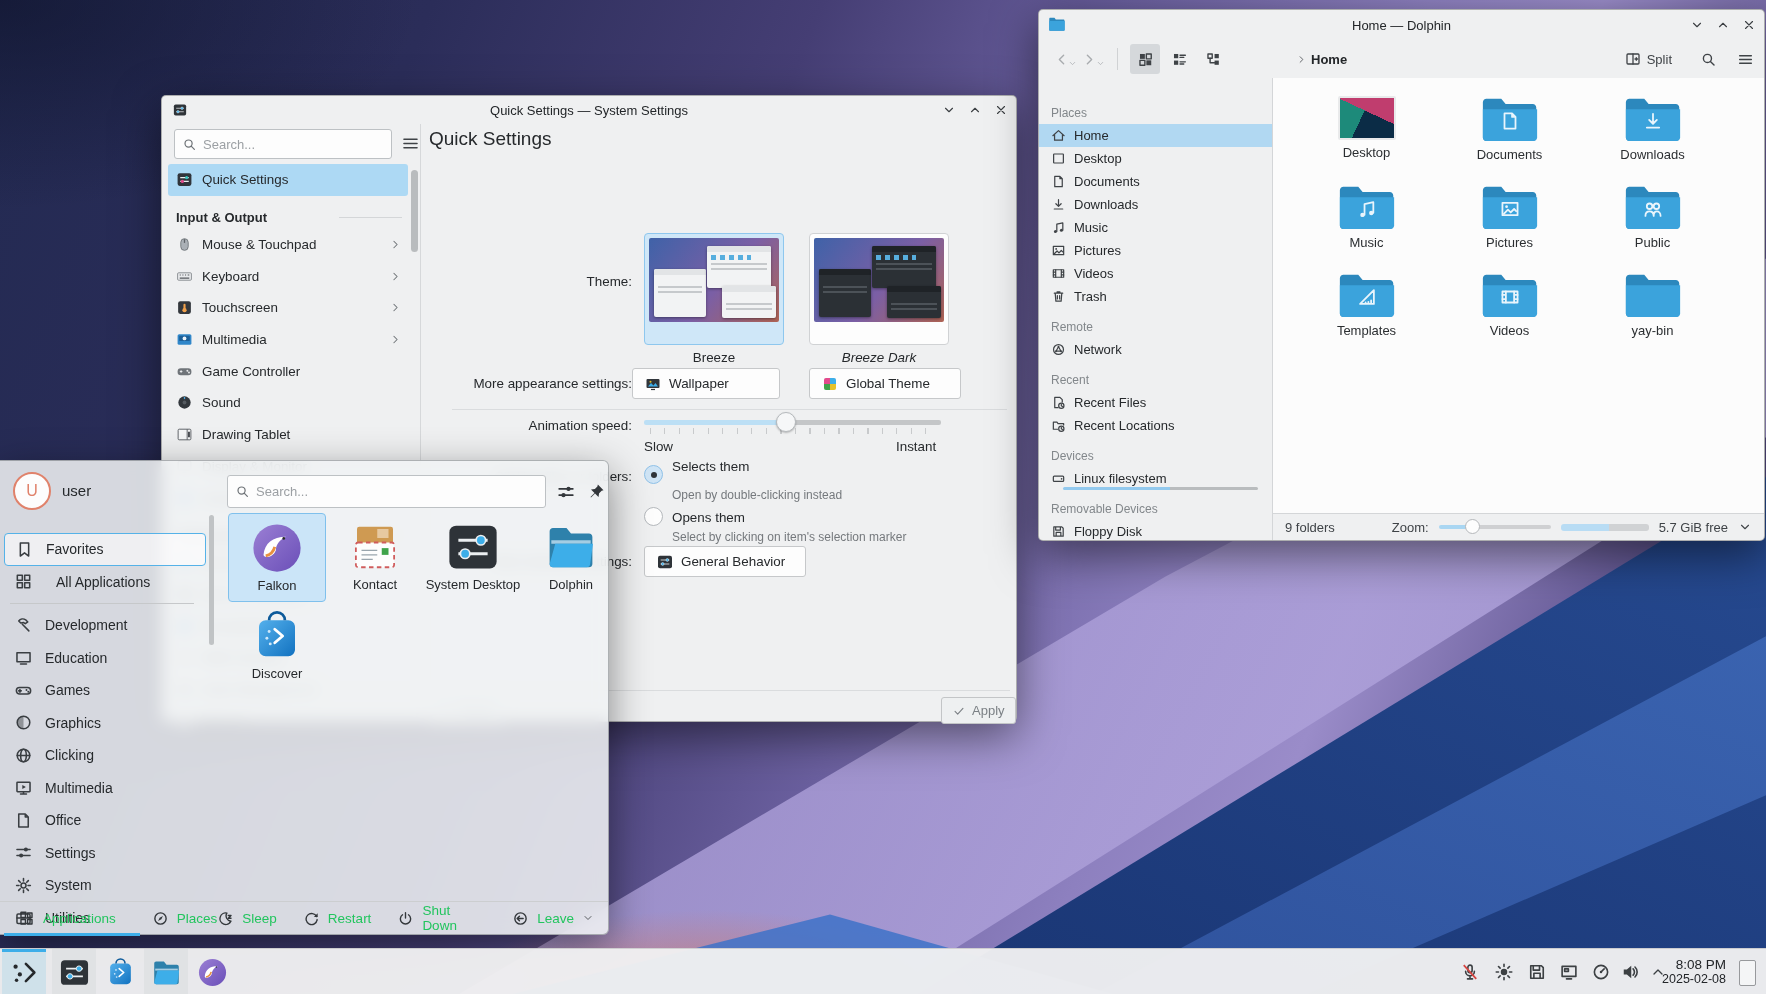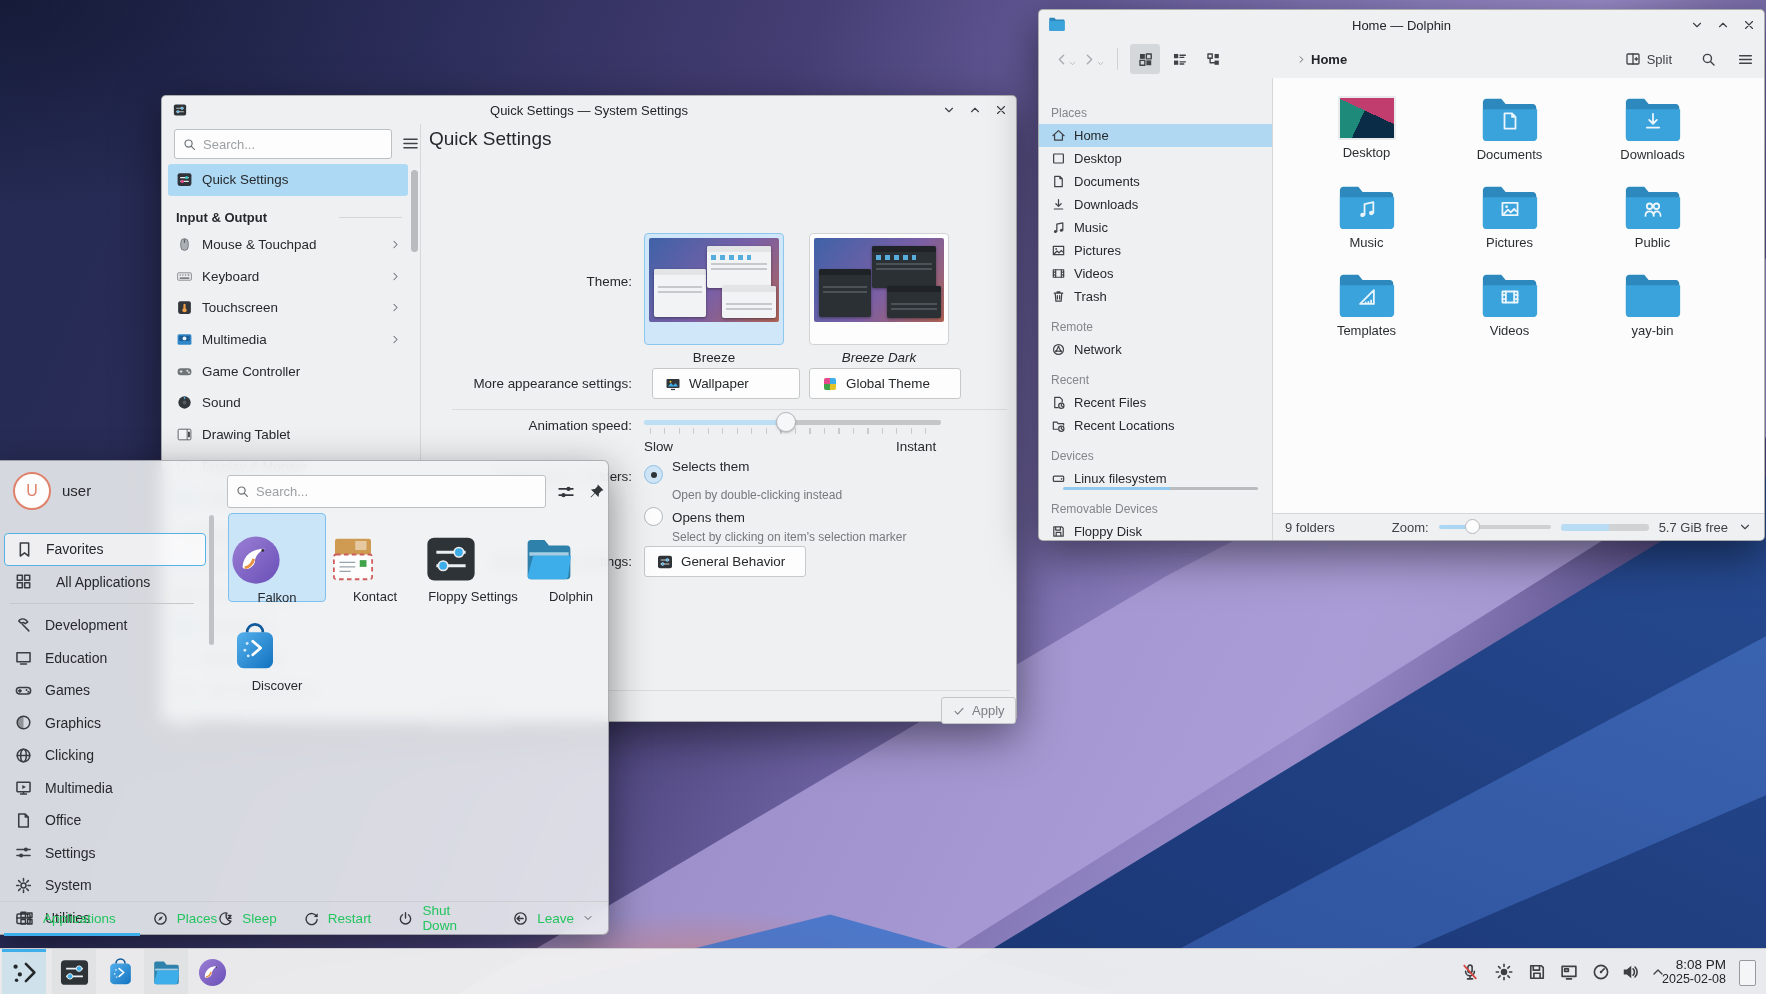--- a/index.html
+++ b/index.html
@@ -137,21 +137,21 @@
   .cats{position:absolute;left:4px;top:44px;width:202px;margin-top:28px;}
   .cat{height:32.5px;display:flex;align-items:center;gap:12px;padding:0 8px 0 10px;border-radius:4px;
     font-size:14px;color:#26292c;box-sizing:border-box;position:relative;}
   .cat .ic{width:19px;height:19px;color:#3a3e42;}
   .cat.sel{background:rgba(255,255,255,.6);border:1px solid #55b2e8;}
   .cat.sep{margin-bottom:11px;gap:23px;}
   .cat.sep::after{content:'';position:absolute;left:6px;right:12px;bottom:-6px;height:1px;background:#c6c8ca;}
   .cat.scrollind::before{content:'';position:absolute;left:0;bottom:-2px;width:136px;height:3px;background:#3daee9;}
   .lscroll{position:absolute;left:209px;top:54px;width:5px;height:130px;border-radius:3px;background:#c0c3c5;}
   .appgrid{position:absolute;left:228px;top:52px;display:grid;grid-template-columns:repeat(4,98px);grid-auto-rows:89px;}
-  .appcell{display:flex;flex-direction:column;padding-top:19px;border-radius:4px;box-sizing:border-box;}
+  .appcell{display:flex;flex-direction:column;align-items:center;padding-top:7px;border-radius:4px;box-sizing:border-box;}
   .appcell.sel{background:#cbe5f8;border:1px solid #7fc0ec;}
   .appcell .ic{width:54px;height:54px;}
   .appcell .lbl{margin-top:3px;font-size:13px;text-align:center;line-height:15px;}
   .lfooter{position:absolute;left:0;right:0;bottom:0;height:33px;border-top:1px solid #ccced0;
     display:flex;align-items:center;padding:0 14px 0 18px;box-sizing:border-box;}
   .fitem{display:flex;align-items:center;gap:8px;font-size:13.5px;color:#22c55e;}
   .fitem .ic{width:17px;height:17px;color:#33373b;}
   .fitem .chv{display:none;width:12px;height:12px;color:#55595d;}
   .fitem.chev .chv{display:block;}
   .ftabs{display:flex;gap:36px;}
@@ -494,21 +494,21 @@
               <span class="ln"></span>
             </div>
           <div class="mw" style="right:3px;bottom:4px;width:54px;height:32px;">
               <span class="ln"></span>
             </div>
         </div>
       </div>
       <span class="tclabel" style="left:385px;font-style:italic;">Breeze Dark</span>
 
       <span class="flabel" style="top:220px;">More appearance settings:</span>
-      <div class="pbtn" style="left:228px;top:212px;width:148px;">
+      <div class="pbtn" style="left:208px;top:212px;width:148px;">
         <span class="ic">
             <svg viewBox="0 0 16 16">
               <rect x="1.5" y="3" width="13" height="9" rx="1" fill="#31363b"></rect>
               <path d="M3 10.5 6 7l2.5 2.5L10.5 7l2.5 3.5z" fill="#3daee9"></path>
               <circle cx="5.5" cy="5.8" r="1" fill="#e6c229"></circle>
               <path d="M6 13.5h4" stroke="#31363b" stroke-width="1.2"></path>
             </svg>
           </span>
         <span>Wallpaper</span>
       </div>
@@ -1213,21 +1213,21 @@
 
         <div class="appcell">
           <span class="ic">
             <svg viewBox="0 0 48 48">
               <rect x="3" y="5" width="42" height="38" rx="6" fill="#2e3338"></rect>
               <path d="M11 18h26M11 30h26" stroke="#eceff1" stroke-width="2.5"></path>
               <circle cx="31" cy="18" r="4.2" fill="#3daee9" stroke="#eceff1" stroke-width="1.5"></circle>
               <circle cx="17" cy="30" r="4.2" fill="#3daee9" stroke="#eceff1" stroke-width="1.5"></circle>
             </svg>
           </span>
-          <span class="lbl">Floppy Settings</span>
+          <span class="lbl">System Desktop</span>
         </div>
 
         <div class="appcell">
           <span class="ic">
             <svg viewBox="0 0 48 48">
               <path d="M5 10c0-1.7 1.3-3 3-3h12l4 5h16c1.7 0 3 1.3 3 3v24c0 1.7-1.3 3-3 3H8c-1.7 0-3-1.3-3-3z" fill="#2e81ab"></path>
               <path d="M6.5 18h35v3h-35z" fill="#d8eefb" opacity="0.7"></path>
               <path d="M10 21h33.5L41 39.4c-.2 1.6-1.4 2.6-3 2.6H8c-1.6 0-3-1.3-3-3z" fill="#3daee9"></path>
             </svg>
           </span>

